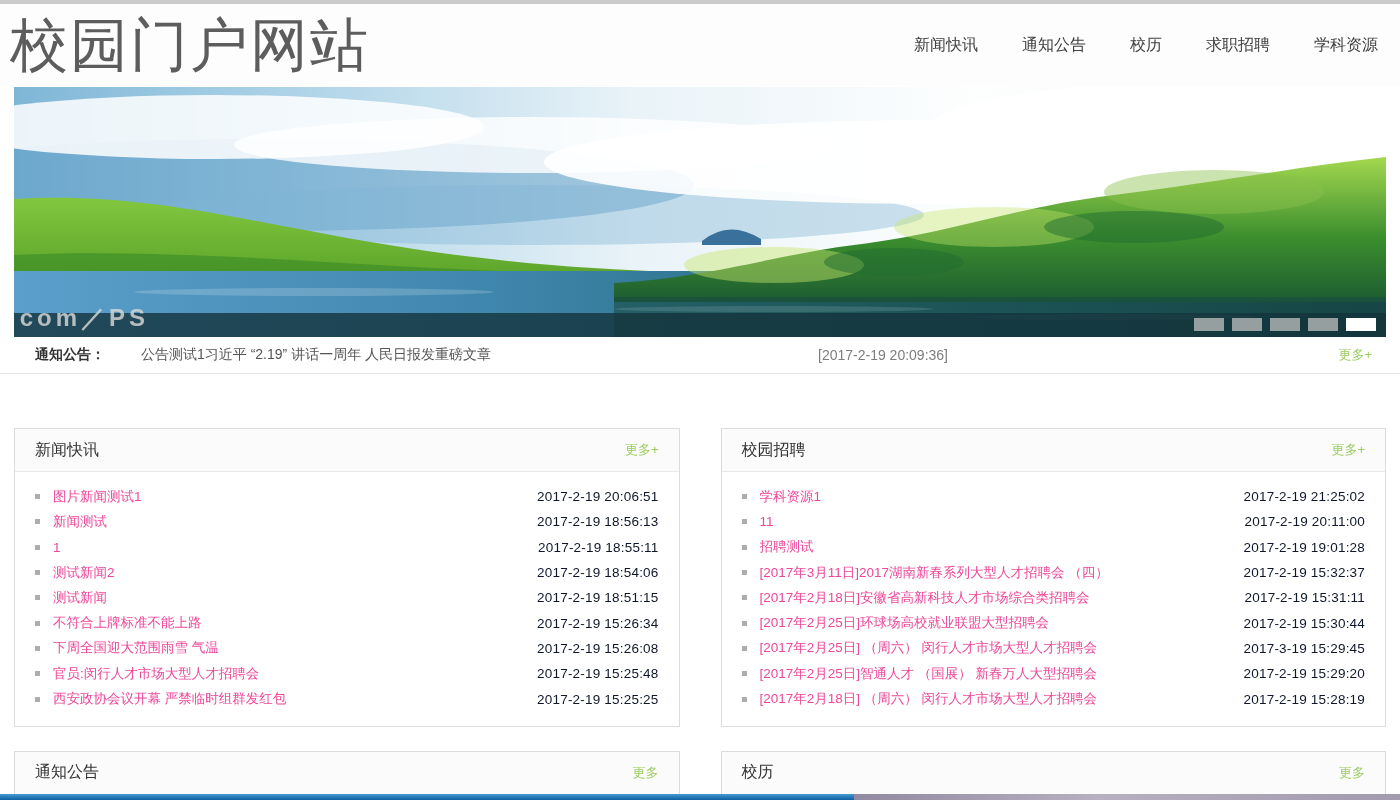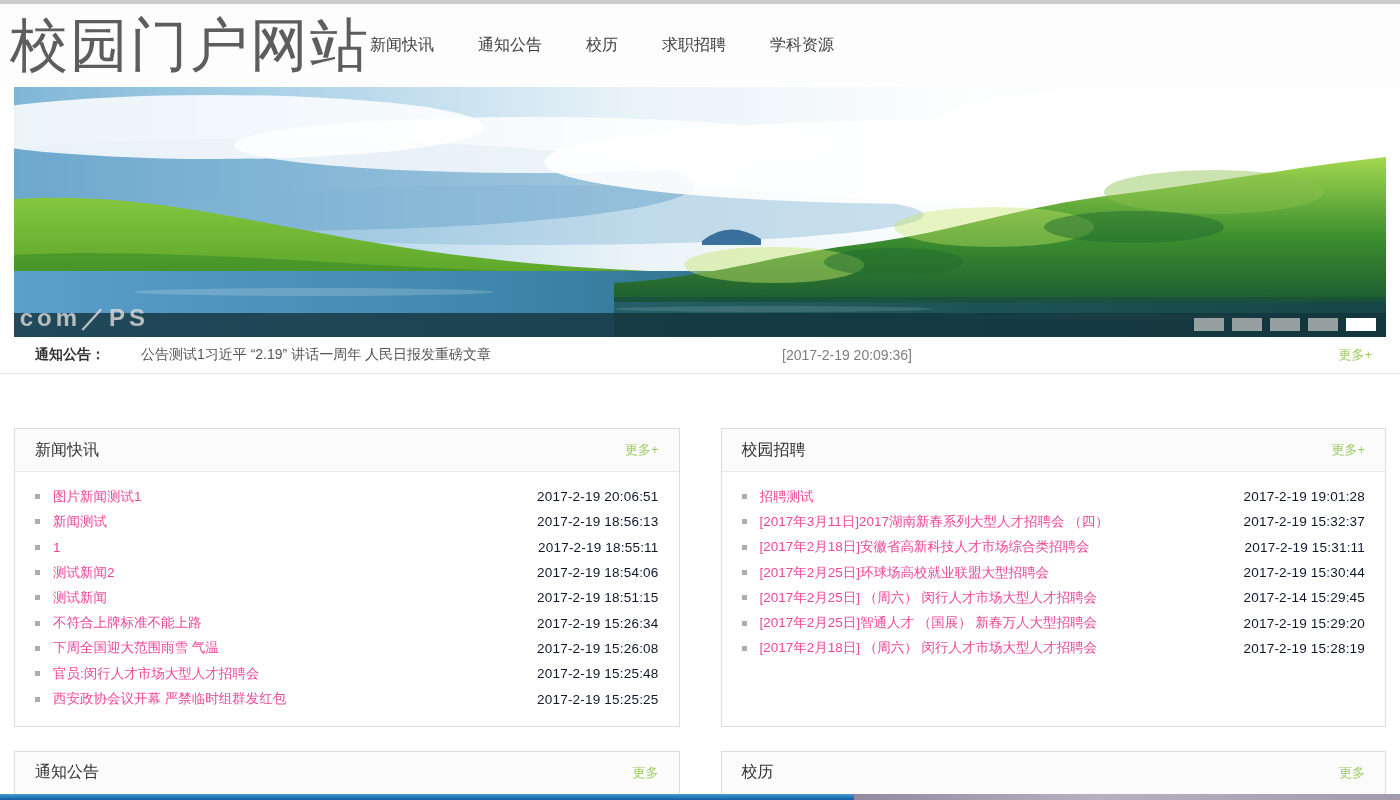--- a/index.html
+++ b/index.html
@@ -9,40 +9,40 @@
 
   
   .top-strip { height:4px; background:#cbcbcb; }
   .welcome-bar { height:27px; background:#f4f4f4; border-bottom:1px solid #dcdcdc;
     display:flex; align-items:center; justify-content:space-between; padding:0 14px; }
   .welcome-text { font-size:13px; color:#666; }
   .login-link { font-size:13px; color:#555; cursor:pointer; }
 
   
   .site-header { height:82px; background:#fdfdfd; display:flex; align-items:center;
-    padding:0 14px 0 10px; }
+    justify-content:space-between; padding:0 14px 0 10px; }
   .site-title { font-size:58px; color:#5d5d5d; font-weight:400; letter-spacing:2px; line-height:82px; }
   .main-nav { display:flex; align-items:center; gap:44px; padding-right:8px; }
   .nav-item { font-size:16px; color:#404040; cursor:pointer; white-space:nowrap; }
 
   
   .hero { position:relative; margin:1px 14px 0; height:250px; overflow:hidden; background:#9cc; }
   .hero svg { display:block; width:100%; height:100%; }
   .hero-watermark { position:absolute; left:-5px; bottom:3px; font-size:24px; font-weight:bold;
     color:rgba(215,215,215,.82); letter-spacing:4px; }
   .hero-dots { position:absolute; right:10px; bottom:6px; display:flex; gap:8px; }
   .hero-dot { width:30px; height:13px; background:rgba(173,178,178,.85); cursor:pointer; }
   .hero-dot.active { background:#ffffff; }
 
   
   .notice-bar { position:relative; height:37px; border-bottom:1px solid #e6e6e6;
     display:flex; align-items:center; padding:0 28px 0 35px; background:#fff; }
   .notice-label { font-size:14px; font-weight:bold; color:#333; margin-right:36px;text-align:center; }
   .notice-text { font-size:14px; color:#555; cursor:pointer; }
-  .notice-date { position:absolute; left:782px; font-size:14px; color:#7d7d7d; }
+  .notice-date { position:absolute; left:818px; font-size:14px; color:#7d7d7d; }
   .more-link { margin-left:auto; font-size:13px; color:#9acd60; cursor:pointer; white-space:nowrap; }
 
   
   .content { padding:0 14px; }
   .row { display:flex; gap:41px; }
   .row-1 { margin-top:54px; }
   .row-2 { margin-top:24px; }
   .panel { flex:1; border:1px solid #dcdcdc; background:#fff; }
   .panel-header { display:flex; align-items:center; justify-content:space-between;
     height:43px; padding:0 20px; background:#fbfbfb; border-bottom:1px solid #e9e9e9; }
@@ -207,20 +207,30 @@
       </div>
 
       <div class="panel">
         <div class="panel-header">
           <span class="panel-title">校园招聘</span>
           <span class="more-link">更多+</span>
         </div>
         <ul class="panel-body">
           <li class="item">
               <span class="bullet"></span>
+              <span class="item-text">学科资源1</span>
+              <span class="item-date">2017-2-19 21:25:02</span>
+            </li>
+          <li class="item">
+              <span class="bullet"></span>
+              <span class="item-text">11</span>
+              <span class="item-date">2017-2-19 20:11:00</span>
+            </li>
+          <li class="item">
+              <span class="bullet"></span>
               <span class="item-text">招聘测试</span>
               <span class="item-date">2017-2-19 19:01:28</span>
             </li>
           <li class="item">
               <span class="bullet"></span>
               <span class="item-text">[2017年3月11日]2017湖南新春系列大型人才招聘会 （四）</span>
               <span class="item-date">2017-2-19 15:32:37</span>
             </li>
           <li class="item">
               <span class="bullet"></span>
@@ -228,21 +238,21 @@
               <span class="item-date">2017-2-19 15:31:11</span>
             </li>
           <li class="item">
               <span class="bullet"></span>
               <span class="item-text">[2017年2月25日]环球场高校就业联盟大型招聘会</span>
               <span class="item-date">2017-2-19 15:30:44</span>
             </li>
           <li class="item">
               <span class="bullet"></span>
               <span class="item-text">[2017年2月25日] （周六） 闵行人才市场大型人才招聘会</span>
-              <span class="item-date">2017-2-14 15:29:45</span>
+              <span class="item-date">2017-3-19 15:29:45</span>
             </li>
           <li class="item">
               <span class="bullet"></span>
               <span class="item-text">[2017年2月25日]智通人才 （国展） 新春万人大型招聘会</span>
               <span class="item-date">2017-2-19 15:29:20</span>
             </li>
           <li class="item">
               <span class="bullet"></span>
               <span class="item-text">[2017年2月18日] （周六） 闵行人才市场大型人才招聘会</span>
               <span class="item-date">2017-2-19 15:28:19</span>

